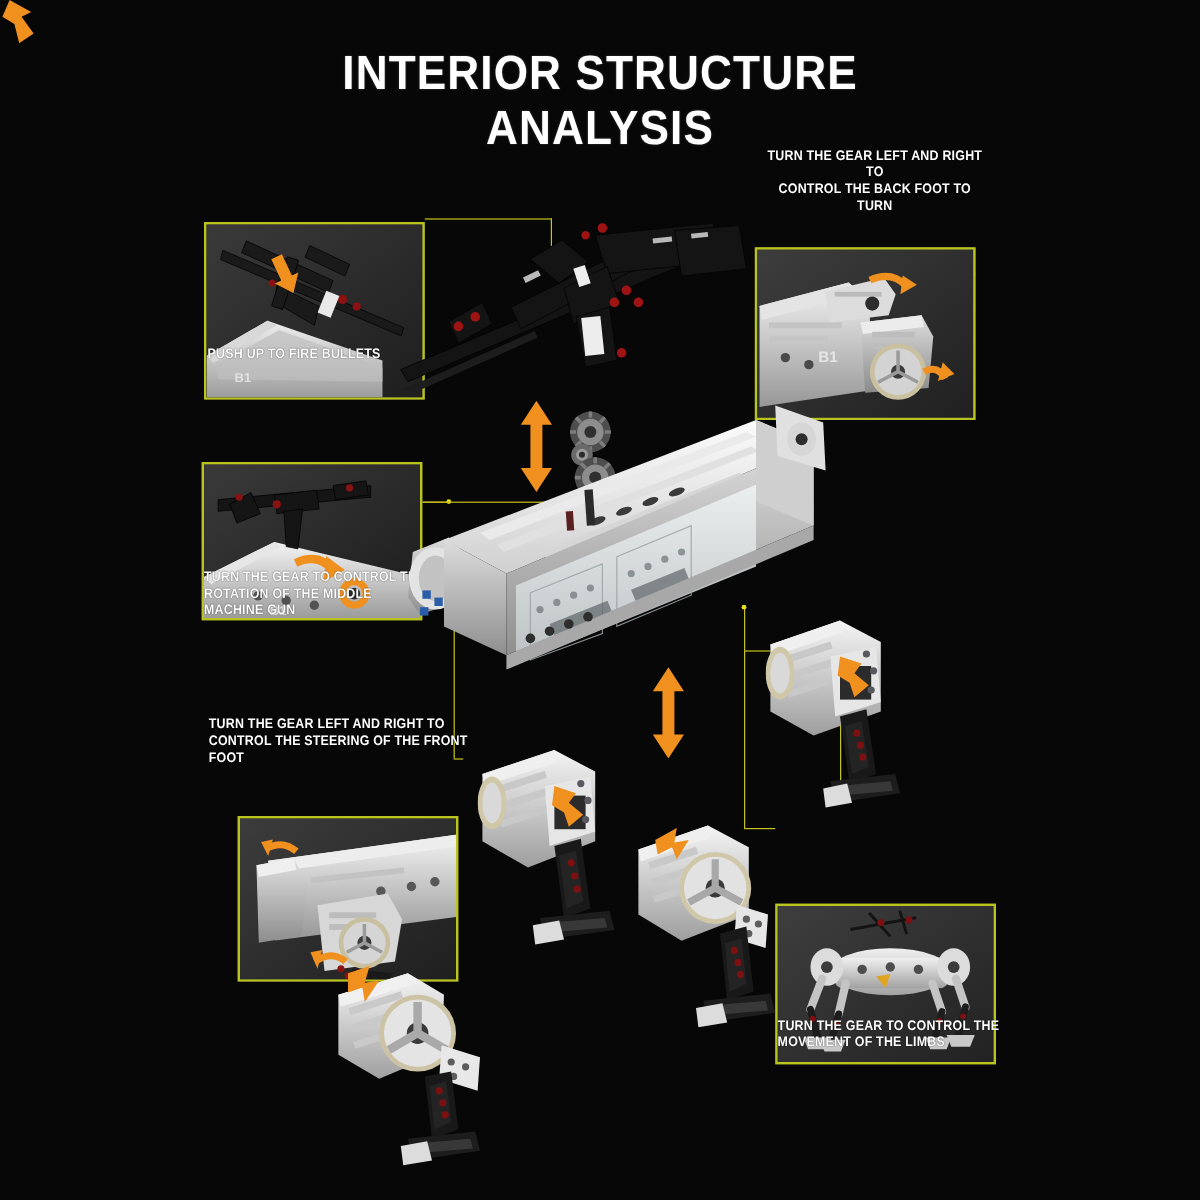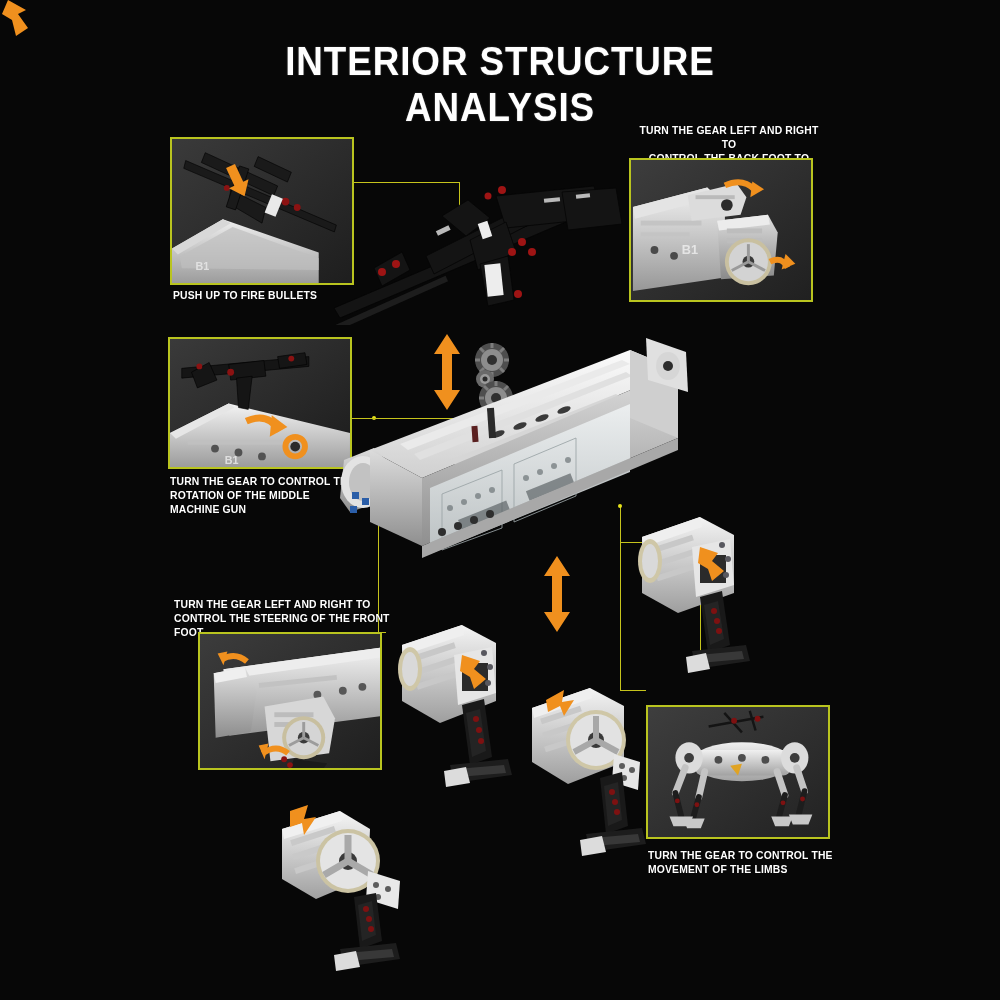--- a/index.html
+++ b/index.html
@@ -42,20 +42,21 @@
     text-shadow: 0 0 2px rgba(255,255,255,0.25);
   }
 
   
   .callout {
     position: absolute;
     border: 2px solid #b9c41f;
     background: #2b2b2b;
     box-sizing: border-box;
     overflow: hidden;
+    margin-top: 48px;
   }
   .callout .photo {
     position: absolute;
     inset: 0;
   }
 
   
   .caption {
     position: absolute;
     color: #ffffff;

